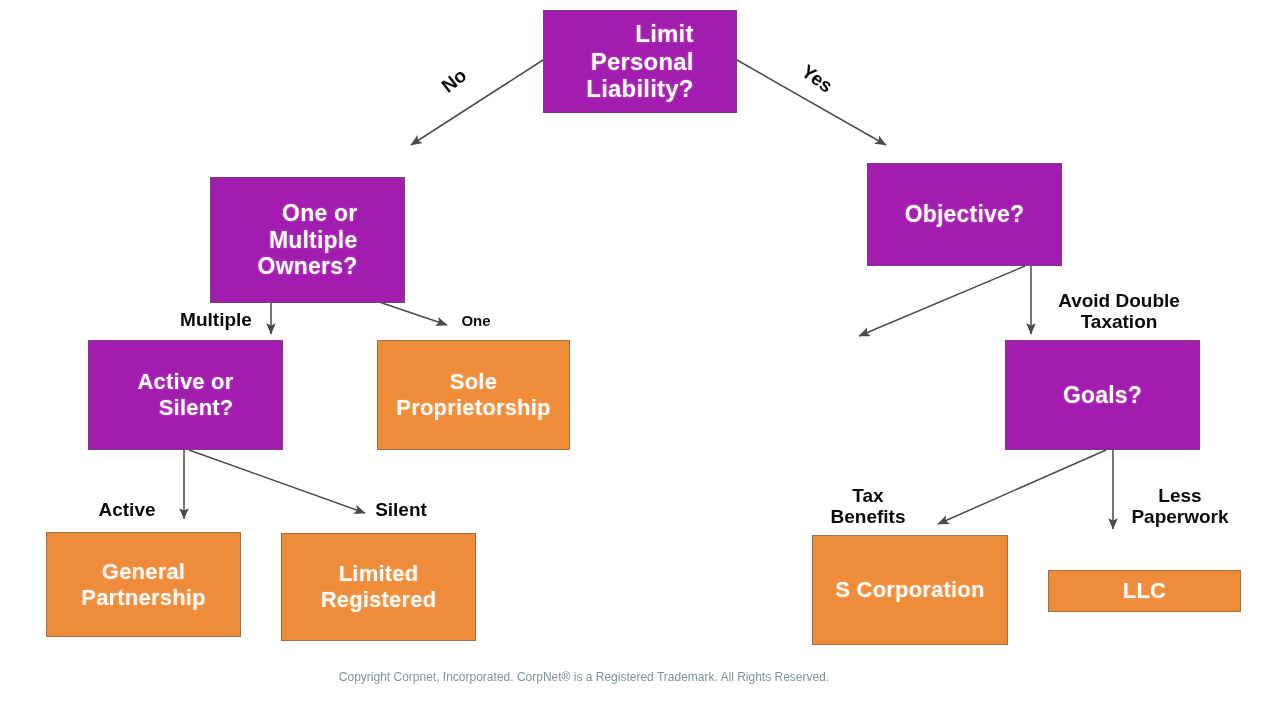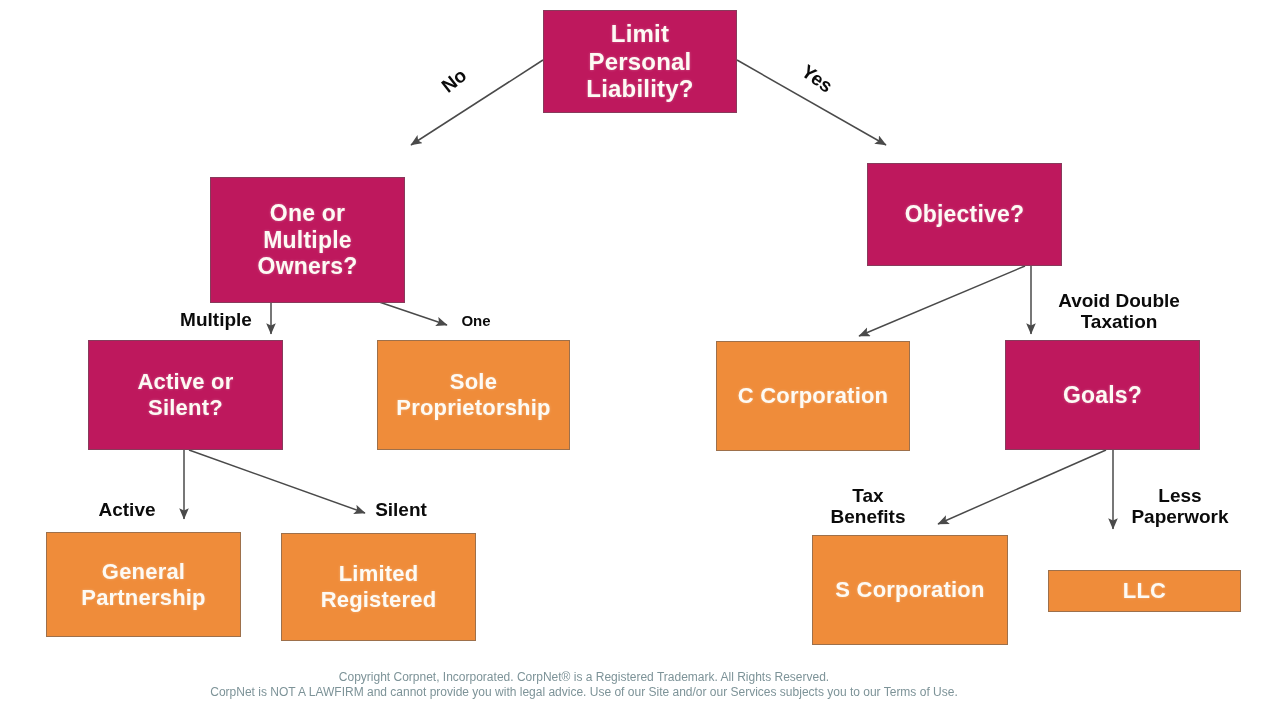--- a/index.html
+++ b/index.html
@@ -26,21 +26,21 @@
     text-align:center;
     color:#fdfaf4;
     font-weight:bold;
     letter-spacing:.2px;
     line-height:1.16;
     border:1px solid rgba(90,90,90,.55);
     text-shadow:0 0 3px rgba(255,255,255,.30);
     white-space:pre-line;
     user-select:none;
   }
-  .node.teal{background:#be185d;}
+  .node.teal{background:#a21caf;text-align:right;}
   .node.orange{background:#ef8c3a;}
 
   
   .elabel{
     position:absolute;
     color:#0b0b0b;
     font-weight:bold;
     text-align:center;
     line-height:1.12;
     white-space:pre-line;
@@ -105,21 +105,20 @@
 Owners?</div>
 
   <div class="node teal" style="left:867px;top:163px;width:195px;height:103px;font-size:23px;">Objective?</div>
 
   <div class="node teal" style="left:88px;top:340px;width:195px;height:110px;font-size:22px;">Active or
 Silent?</div>
 
   <div class="node orange" style="left:377px;top:340px;width:193px;height:110px;font-size:22px;">Sole
 Proprietorship</div>
 
-  <div class="node orange" style="left:716px;top:341px;width:194px;height:110px;font-size:22px;">C Corporation</div>
 
   <div class="node teal" style="left:1005px;top:340px;width:195px;height:110px;font-size:23px;">Goals?</div>
 
   <div class="node orange" style="left:46px;top:532px;width:195px;height:105px;font-size:22px;">General
 Partnership</div>
 
   <div class="node orange" style="left:281px;top:533px;width:195px;height:108px;font-size:22px;">Limited
 Registered</div>
 
   <div class="node orange" style="left:812px;top:535px;width:196px;height:110px;font-size:22px;">S Corporation</div>
@@ -143,16 +142,15 @@
   <div class="elabel" style="left:370px;top:499px;width:62px;font-size:19px;">Silent</div>
 
   <div class="elabel" style="left:812px;top:485px;width:112px;font-size:19px;">Tax
 Benefits</div>
 
   <div class="elabel" style="left:1120px;top:485px;width:120px;font-size:19px;">Less
 Paperwork</div>
 
   <div id="footer">
     <div>Copyright Corpnet, Incorporated.  CorpNet® is a Registered Trademark.  All Rights Reserved.</div>
-    <div>CorpNet is NOT A LAWFIRM and cannot provide you with legal advice.  Use of our Site and/or our Services subjects you to our Terms of Use.</div>
   </div>
 
 </div>
 
 </body></html>

